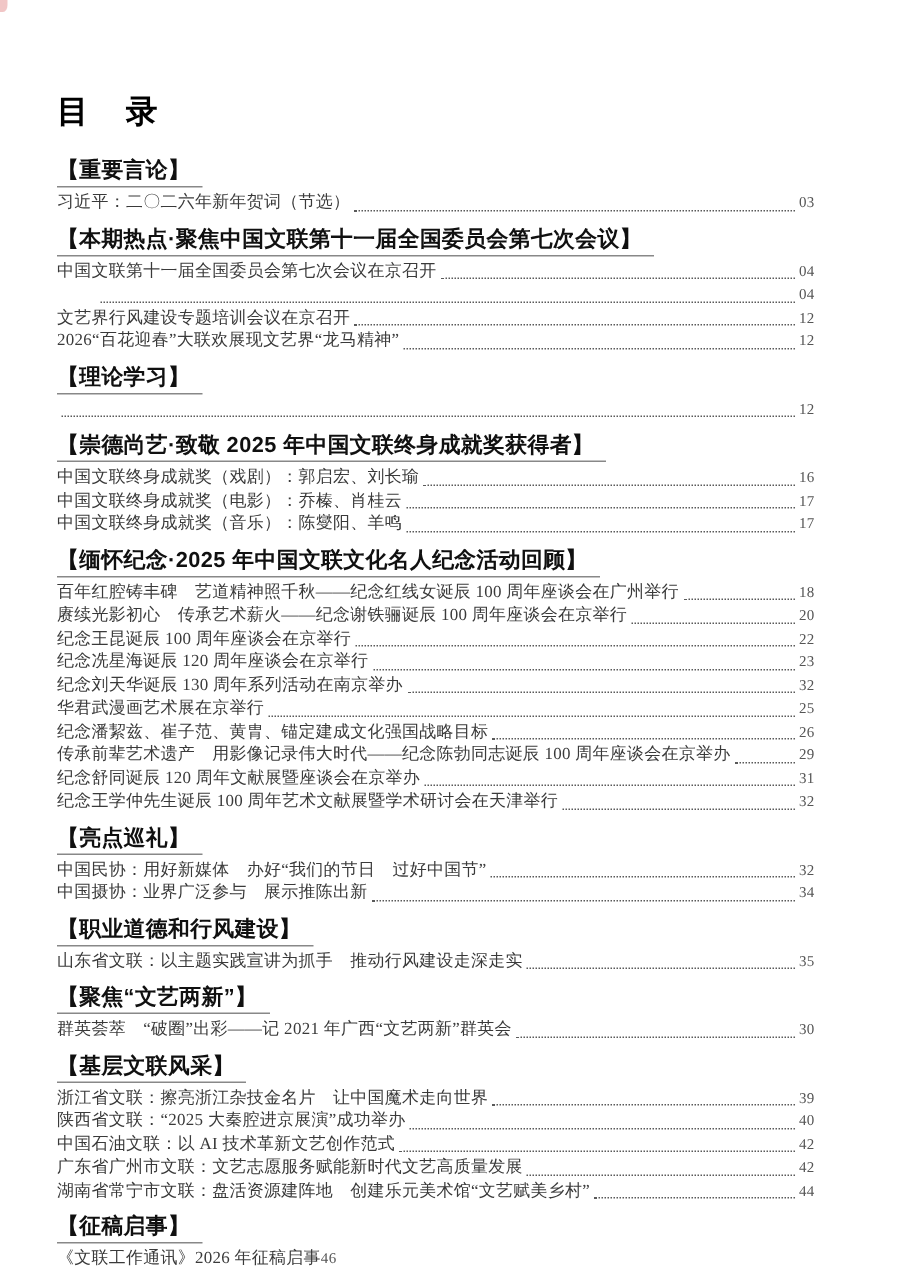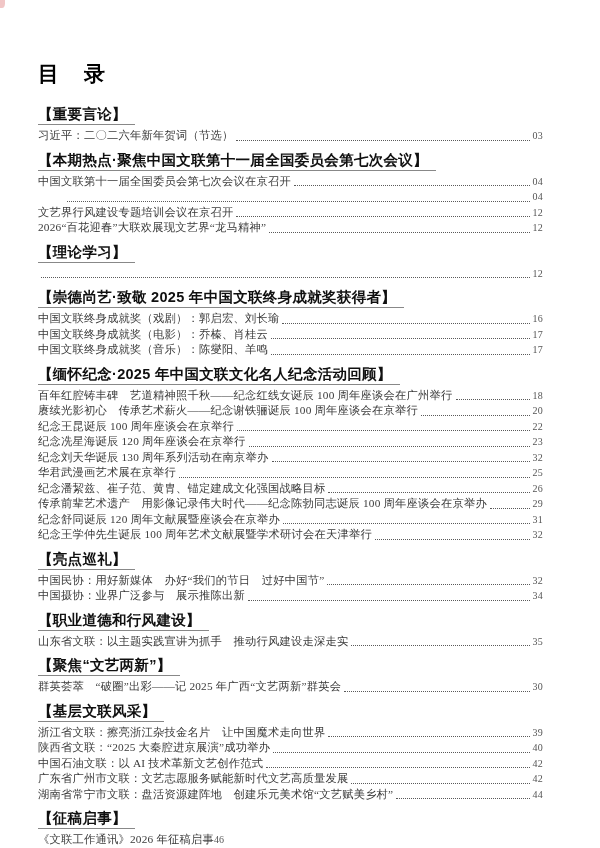--- a/index.html
+++ b/index.html
@@ -198,21 +198,21 @@
         <div class="hd-wrap"><span class="hd">【职业道德和行风建设】</span></div>
         <div class="entry">
           <span class="t">山东省文联：以主题实践宣讲为抓手　推动行风建设走深走实</span>
           <span class="leader"></span>
           <span class="pg">35</span>
         </div>
       </section>
       <section class="sec">
         <div class="hd-wrap"><span class="hd">【聚焦“文艺两新”】</span></div>
         <div class="entry">
-          <span class="t">群英荟萃　“破圈”出彩——记 2025 年广西“文艺两新”群英会</span>
+          <span class="t">群英荟萃　“破圈”出彩——记 2021 年广西“文艺两新”群英会</span>
           <span class="leader"></span>
           <span class="pg">30</span>
         </div>
       </section>
       <section class="sec">
         <div class="hd-wrap"><span class="hd">【基层文联风采】</span></div>
         <div class="entry">
           <span class="t">浙江省文联：擦亮浙江杂技金名片　让中国魔术走向世界</span>
           <span class="leader"></span>
           <span class="pg">39</span>

